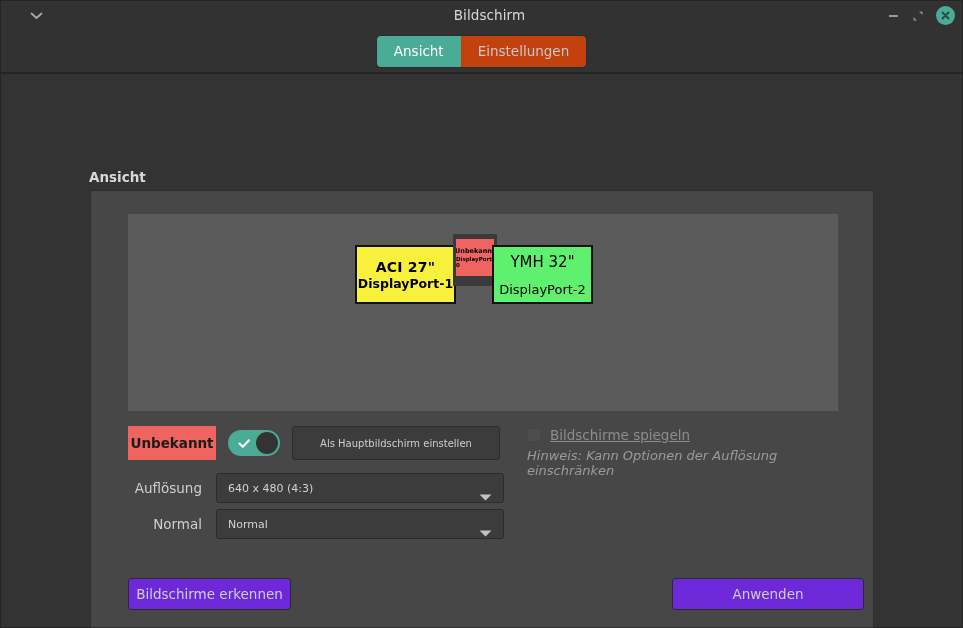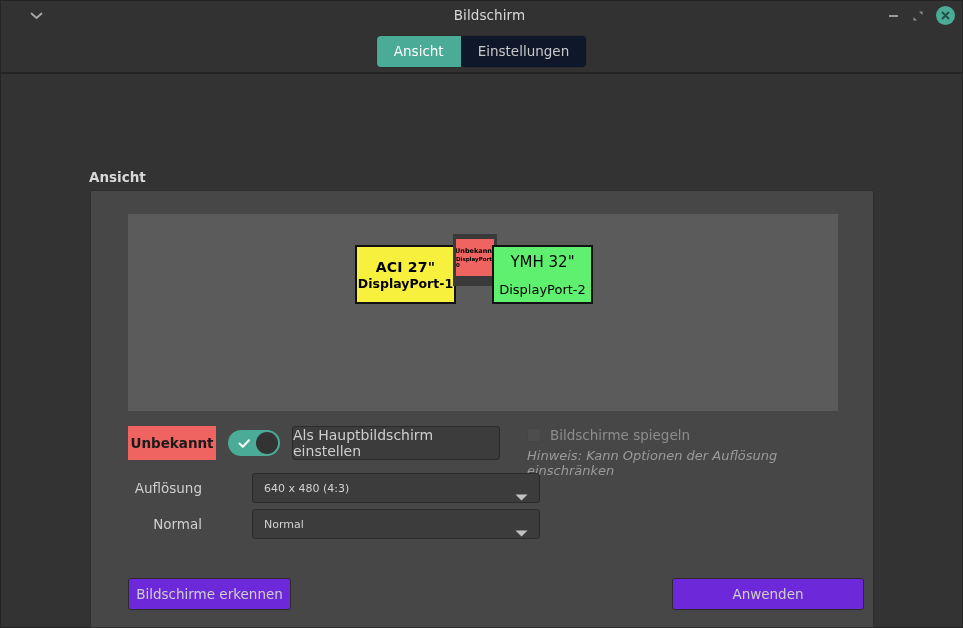--- a/index.html
+++ b/index.html
@@ -93,21 +93,21 @@
     height: 31px;
     line-height: 31px;
     cursor: pointer;
     user-select: none;
   }
   .tab.active {
     background: #4aab96;
     color: #ffffff;
   }
   .tab.inactive {
-    background: #0f172a;
+    background: #c2410c;
     color: #c9c9c9;
   }
 
   #topdivider {
     height: 2px;
     background: #242424;
   }
 
   
   #content {
@@ -220,21 +220,21 @@
   }
   #btn-primary-screen {
     position: absolute;
     left: 164px; top: 0;
     width: 208px; height: 34px;
     background: #3c3c3c;
     border: 1px solid #2b2b2b;
     border-radius: 3px;
     box-sizing: border-box;
     color: #cfcfcf;
-    font-size: 14px;
+    font-size: 10px;
     display: flex; align-items: center; justify-content: center;
     cursor: pointer;
   }
 
   #mirror-wrap {
     position: absolute;
     left: 399px; top: 1px;
     width: 320px;
   }
   #mirror-row {
@@ -246,37 +246,37 @@
   #mirror-box {
     width: 14px; height: 14px;
     border-radius: 2px;
     background: #4d4d4d;
     border: 1px solid #454545;
     box-sizing: border-box;
   }
   #mirror-label {
     color: #8d8d8d;
     font-size: 13.5px;
+    text-decoration: underline;
   }
   #mirror-hint {
     margin-top: 5px;
     color: #9b9b9b;
     font-size: 13px;
     font-style: italic;
   }
 
   
   .formrow {
     position: absolute;
     left: 37px;
     width: 430px;
     height: 30px;
     display: flex;
     align-items: center;
-    gap: 36px;
   }
   #row-resolution { top: 282px; }
   #row-rotation  { top: 318px; }
 
   .flabel {
     width: 88px;
     text-align: right;
     color: #cfcfcf;
     font-size: 13.5px;
     padding-right: 14px;

